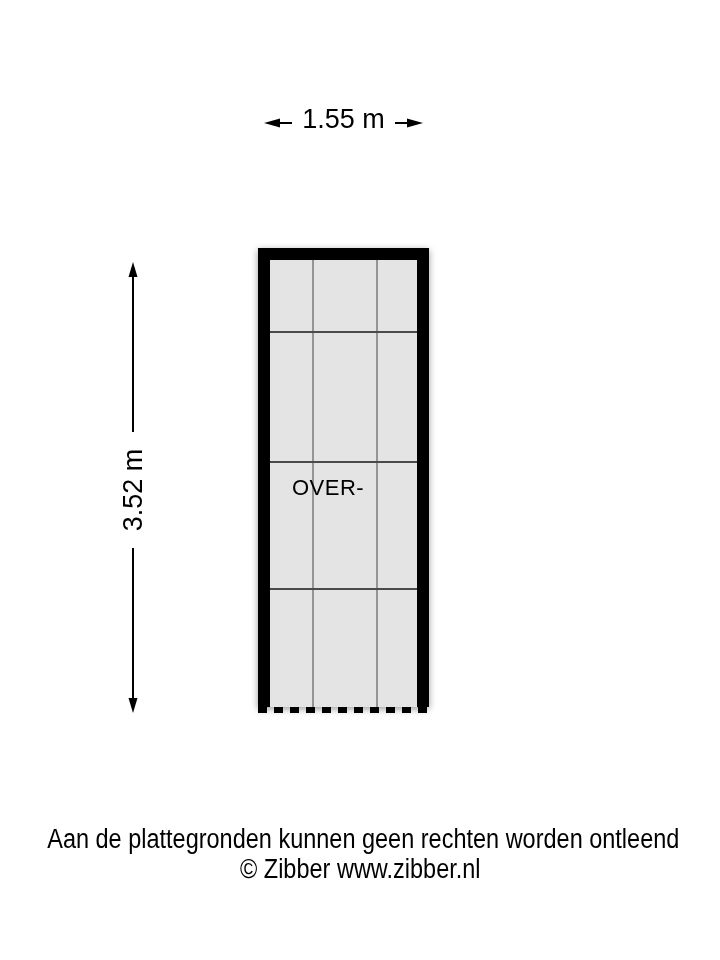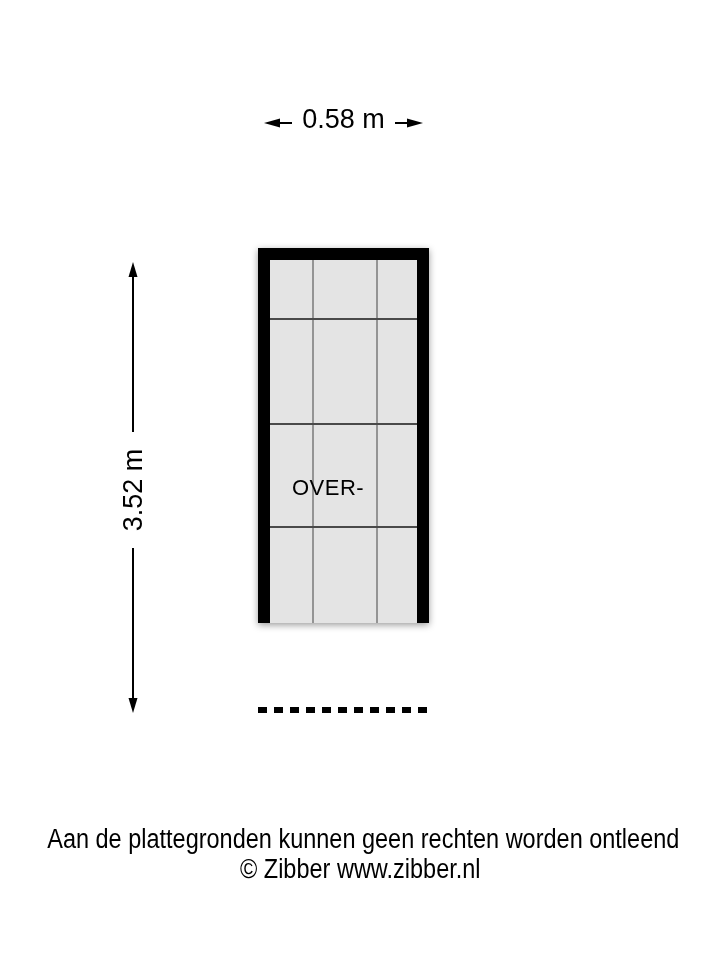--- a/index.html
+++ b/index.html
@@ -54,21 +54,21 @@
     color: #000;
     white-space: nowrap;
   }
 
   
   .plan {
     position: absolute;
     left: 258px;
     top: 248px;
     width: 171px;
-    height: 375px;
+    height: 459px;
     box-sizing: border-box;
     border-top: 12px solid #000;
     border-left: 12px solid #000;
     border-right: 12px solid #000;
     background: #e4e4e4;
     box-shadow: 0 2px 7px rgba(0,0,0,0.40);
     text-align: right;
   }
   .floor {
     position: relative;
@@ -125,21 +125,21 @@
     transform-origin: center;
     white-space: nowrap;
   }
 </style>
 </head>
 <body>
 
 <div class="canvas">
 
   <div class="dim-width">
-    <span class="label">0.58 m</span>
+    <span class="label">1.55 m</span>
     <svg class="arrow-left" width="28" height="12" viewBox="0 0 28 12">
       <polygon points="0,6 16,1.5 16,10.5" fill="#000"></polygon>
       <line x1="15" y1="6" x2="28" y2="6" stroke="#000" stroke-width="2"></line>
     </svg>
     <svg class="arrow-right" width="28" height="12" viewBox="0 0 28 12">
       <line x1="0" y1="6" x2="13" y2="6" stroke="#000" stroke-width="2"></line>
       <polygon points="28,6 12,1.5 12,10.5" fill="#000"></polygon>
     </svg>
   </div>
 

